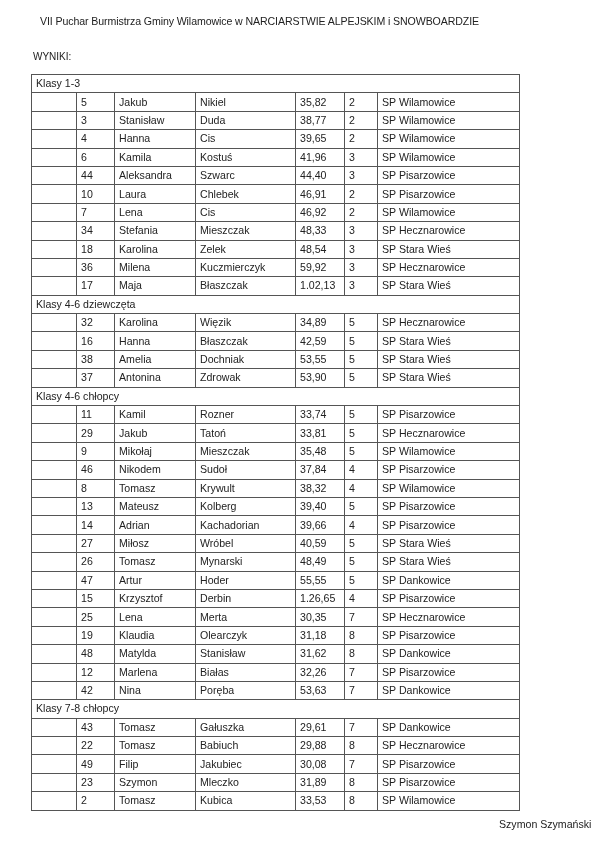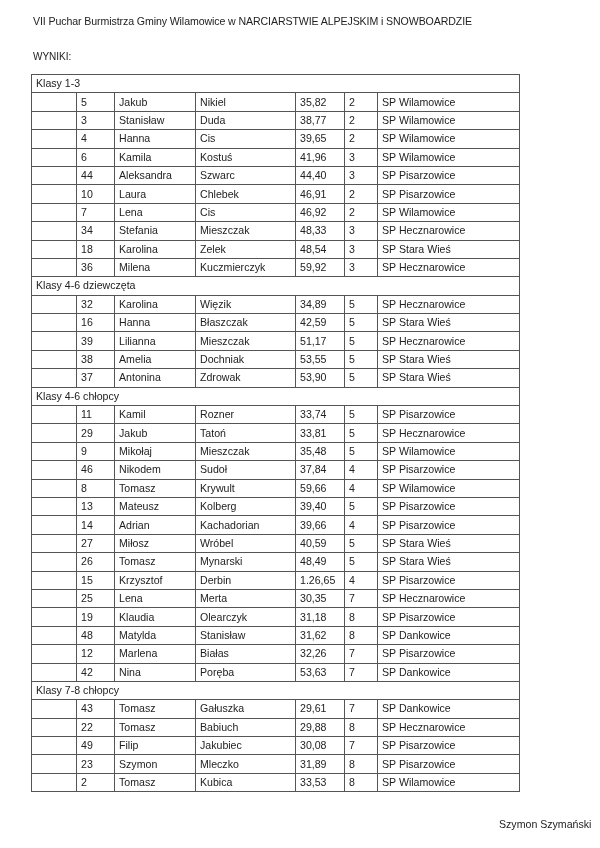--- a/index.html
+++ b/index.html
@@ -1,18 +1,18 @@
 <!DOCTYPE html>
 <html><head>
 <meta charset="utf-8">
 <style>
   html, body { margin:0; padding:0; background:#ffffff; }
   body { width:600px; height:848px; position:relative; overflow:hidden;
          font-family:"Liberation Sans", sans-serif; color:#222; }
-  .title { position:absolute; left:33px; top:15px; font-size:10.6px; letter-spacing:-0.1px; }
+  .title { position:absolute; left:40px; top:15px; font-size:10.6px; letter-spacing:-0.1px; }
   .wyniki { position:absolute; left:33px; top:51px; font-size:10px; }
   table.results { position:absolute; left:31px; top:74px; width:489px;
          border-collapse:collapse; font-size:10.6px; table-layout:fixed; }
   table.results td { border:1px solid #555; height:17.4px; padding:0 0 0 4px;
          white-space:nowrap; overflow:hidden; line-height:17px; }
   .col-miejsce { width:45px; }
   .col-numer { width:38px; }
   .col-imie { width:81px; }
   .col-nazwisko { width:100px; }
   .col-czas { width:49px; }
@@ -125,20 +125,29 @@
       <tr>
         <td></td>
         <td>36</td>
         <td>Milena</td>
         <td>Kuczmierczyk</td>
         <td>59,92</td>
         <td>3</td>
         <td>SP Hecznarowice</td>
       </tr>
       <tr>
+        <td></td>
+        <td>17</td>
+        <td>Maja</td>
+        <td>Błaszczak</td>
+        <td>1.02,13</td>
+        <td>3</td>
+        <td>SP Stara Wieś</td>
+      </tr>
+      <tr>
         <td colspan="7" class="section">Klasy 4-6 dziewczęta</td>
       </tr>
       <tr>
         <td></td>
         <td>32</td>
         <td>Karolina</td>
         <td>Więzik</td>
         <td>34,89</td>
         <td>5</td>
         <td>SP Hecznarowice</td>
@@ -147,29 +156,20 @@
         <td></td>
         <td>16</td>
         <td>Hanna</td>
         <td>Błaszczak</td>
         <td>42,59</td>
         <td>5</td>
         <td>SP Stara Wieś</td>
       </tr>
       <tr>
         <td></td>
-        <td>39</td>
-        <td>Lilianna</td>
-        <td>Mieszczak</td>
-        <td>51,17</td>
-        <td>5</td>
-        <td>SP Hecznarowice</td>
-      </tr>
-      <tr>
-        <td></td>
         <td>38</td>
         <td>Amelia</td>
         <td>Dochniak</td>
         <td>53,55</td>
         <td>5</td>
         <td>SP Stara Wieś</td>
       </tr>
       <tr>
         <td></td>
         <td>37</td>
@@ -216,21 +216,21 @@
         <td>Sudoł</td>
         <td>37,84</td>
         <td>4</td>
         <td>SP Pisarzowice</td>
       </tr>
       <tr>
         <td></td>
         <td>8</td>
         <td>Tomasz</td>
         <td>Krywult</td>
-        <td>59,66</td>
+        <td>38,32</td>
         <td>4</td>
         <td>SP Wilamowice</td>
       </tr>
       <tr>
         <td></td>
         <td>13</td>
         <td>Mateusz</td>
         <td>Kolberg</td>
         <td>39,40</td>
         <td>5</td>
@@ -255,20 +255,29 @@
         <td>SP Stara Wieś</td>
       </tr>
       <tr>
         <td></td>
         <td>26</td>
         <td>Tomasz</td>
         <td>Mynarski</td>
         <td>48,49</td>
         <td>5</td>
         <td>SP Stara Wieś</td>
+      </tr>
+      <tr>
+        <td></td>
+        <td>47</td>
+        <td>Artur</td>
+        <td>Hoder</td>
+        <td>55,55</td>
+        <td>5</td>
+        <td>SP Dankowice</td>
       </tr>
       <tr>
         <td></td>
         <td>15</td>
         <td>Krzysztof</td>
         <td>Derbin</td>
         <td>1.26,65</td>
         <td>4</td>
         <td>SP Pisarzowice</td>
       </tr>

